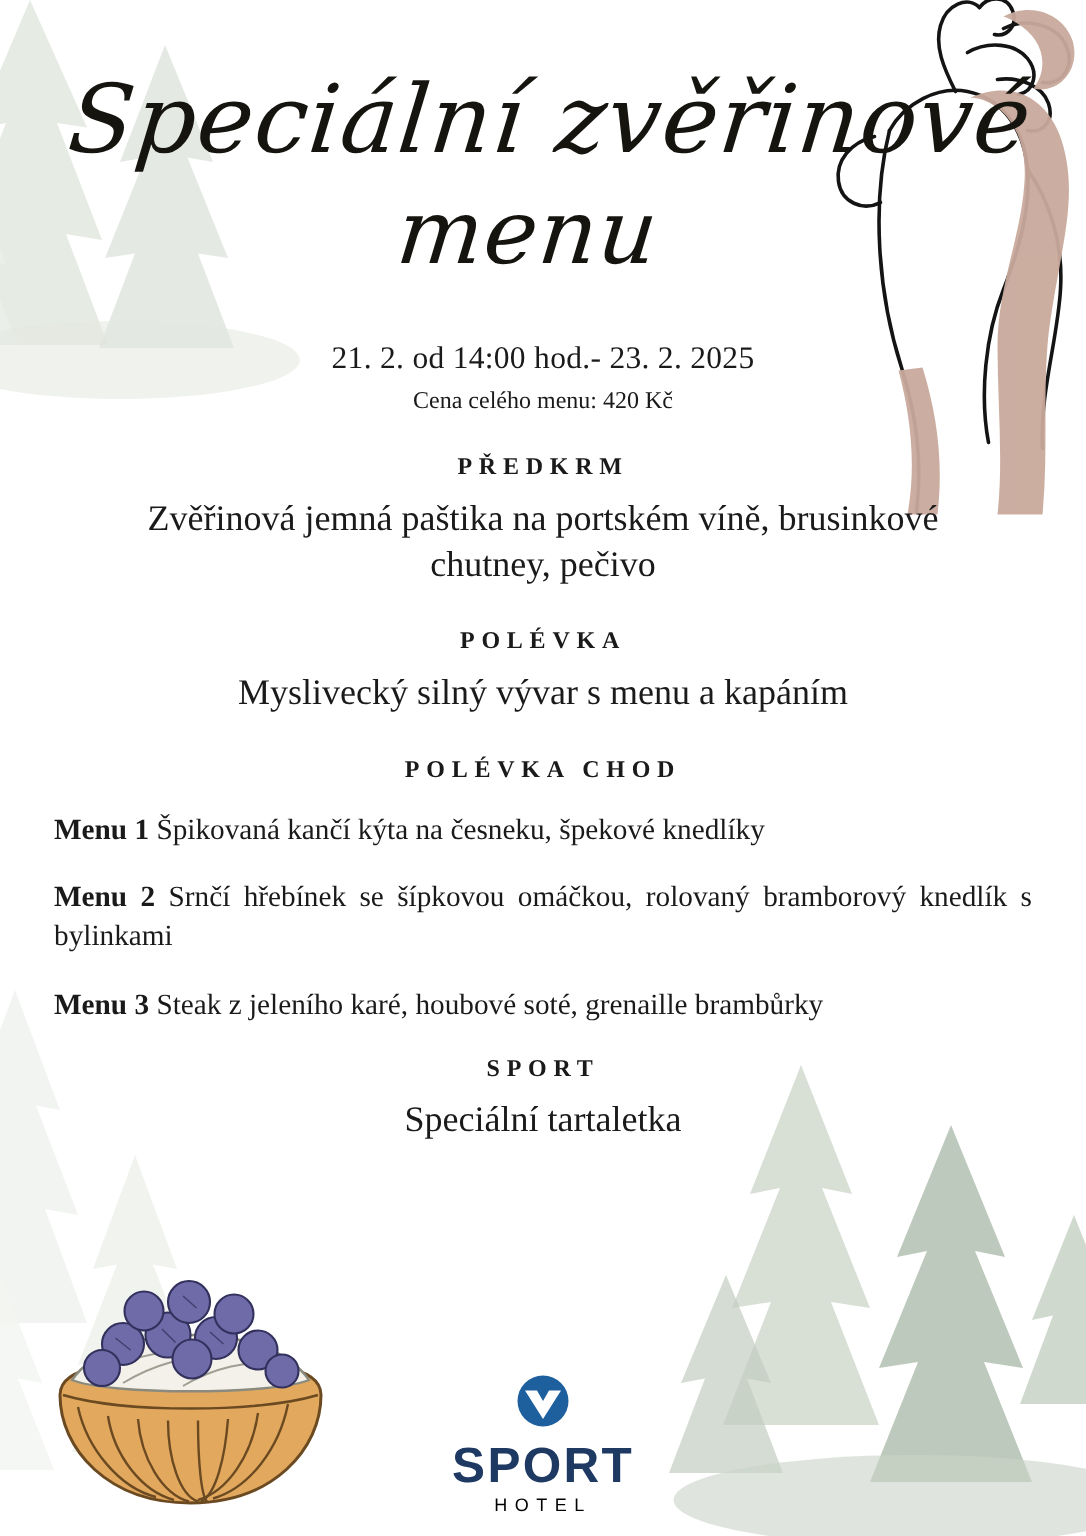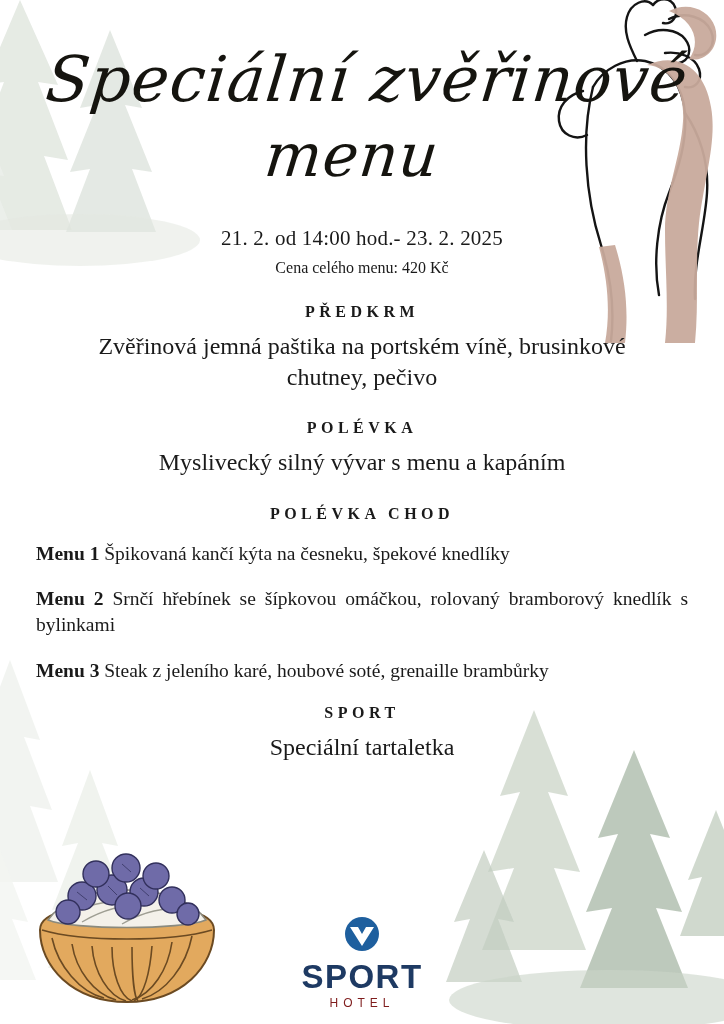--- a/index.html
+++ b/index.html
@@ -163,21 +163,21 @@
     font-size: 33px;
     font-weight: bold;
     letter-spacing: 1.5px;
     color: #1e3a63;
     line-height: 1;
   }
   .logo-sub {
     font-family: "Liberation Sans", sans-serif;
     font-size: 12px;
     letter-spacing: 5px;
-    color: #7f1d1d;
+    color: #000000;
     margin-top: 3px;
   }
 
   
   .tart {
     position: absolute;
     left: 22px;
     bottom: 10px;
     width: 210px;
     height: 180px;

